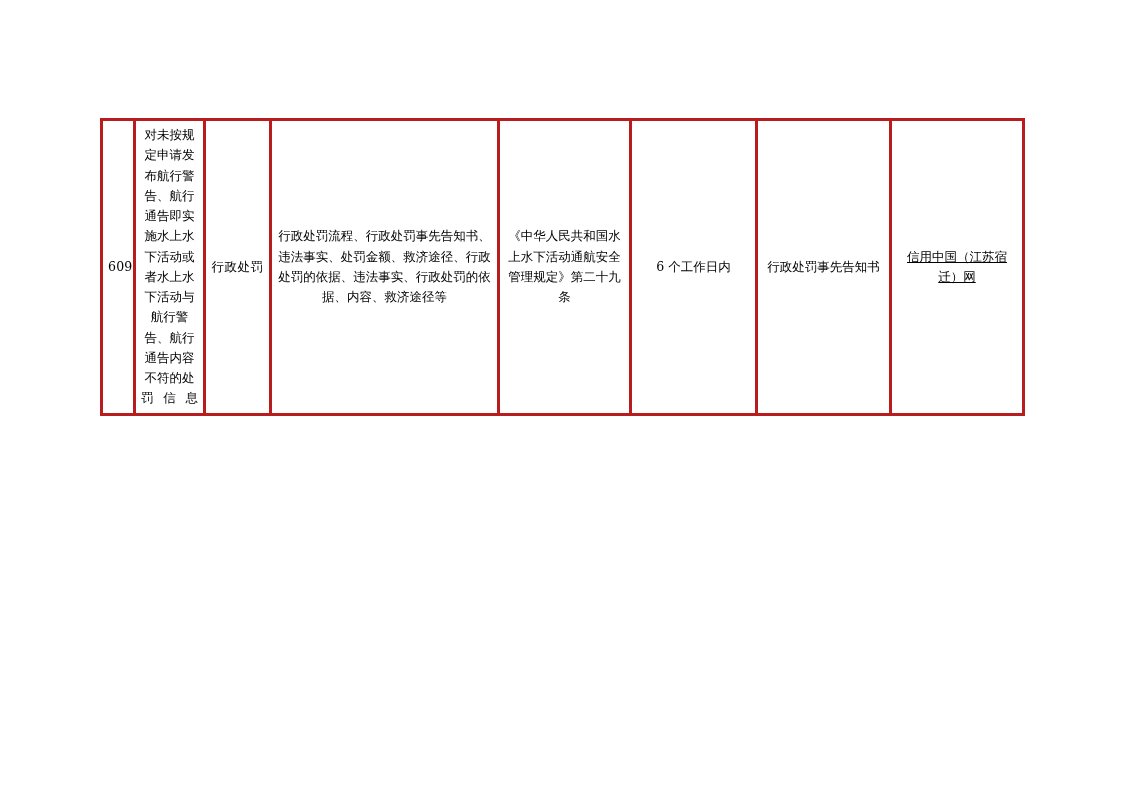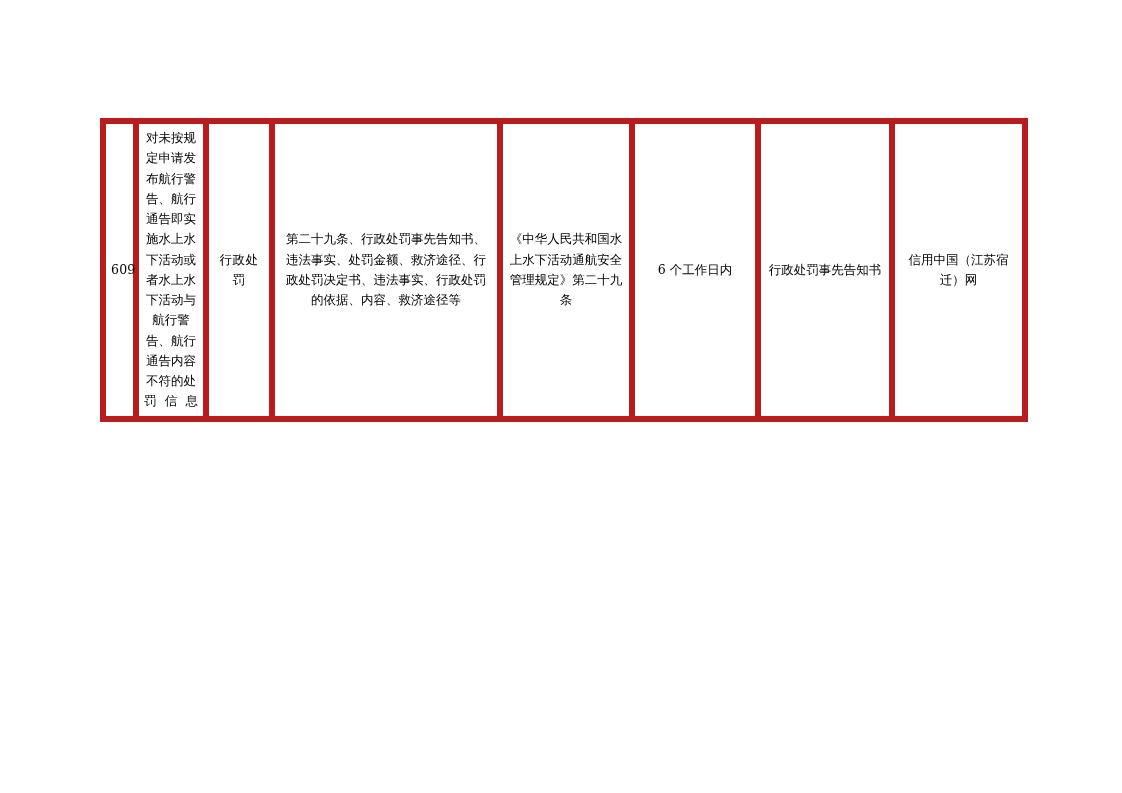--- a/index.html
+++ b/index.html
@@ -25,21 +25,21 @@
     left: 100px;
     top: 118px;
     width: 922px;
   }
   table.doc-table {
     border-collapse: collapse;
     width: 922px;
     table-layout: fixed;
   }
   table.doc-table td {
-    border: 6px solid #b91c1c;
+    border: 3px solid #b91c1c;
     vertical-align: middle;
     text-align: center;
     padding: 4px 5px;
     font-size: 12.5px;
     line-height: 1.62;
     font-family: "DejaVu Serif", "Liberation Serif", serif;
   }
   
   .col-no     { width: 33px;  }
   .col-name   { width: 70px;  }
@@ -84,20 +84,21 @@
   }
   .cell-term, .cell-org, .cell-channel {
     font-size: 12.5px;
     line-height: 1.68;
     padding-left: 7px;
     padding-right: 7px;
   }
   .cell-channel {
     text-align: justify;
     text-align-last: center;
+    text-decoration: underline;
   }
 </style>
 </head>
 <body>
 
 <div class="page">
   <div class="table-wrap">
     <table class="doc-table">
       <colgroup>
         <col class="col-no">
@@ -107,21 +108,21 @@
         <col class="col-basis">
         <col class="col-term">
         <col class="col-org">
         <col class="col-channel">
       </colgroup>
       <tbody>
         <tr>
           <td class="cell-no">609</td>
           <td class="cell-name">对未按规定申请发布航行警告、航行通告即实施水上水下活动或者水上水下活动与航行警告、航行通告内容不符的处罚信息</td>
           <td class="cell-type">行政处罚</td>
-          <td class="cell-content">第二十九条、行政处罚事先告知书、违法事实、处罚金额、救济途径、行政处罚决定书、违法事实、行政处罚的依据、内容、救济途径等</td>
+          <td class="cell-content">行政处罚流程、行政处罚事先告知书、违法事实、处罚金额、救济途径、行政处罚的依据、违法事实、行政处罚的依据、内容、救济途径等</td>
           <td class="cell-basis">《中华人民共和国水上水下活动通航安全管理规定》第二十九条</td>
           <td class="cell-term">6 个工作日内</td>
           <td class="cell-org">行政处罚事先告知书</td>
           <td class="cell-channel">信用中国（江苏宿迁）网</td>
         </tr>
       </tbody>
     </table>
   </div>
 </div>
 

